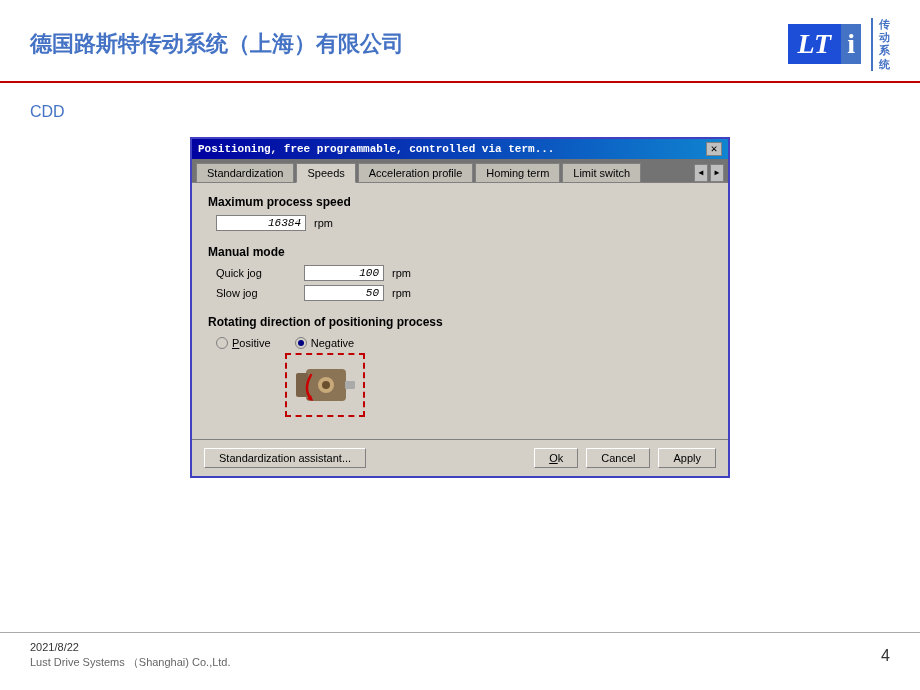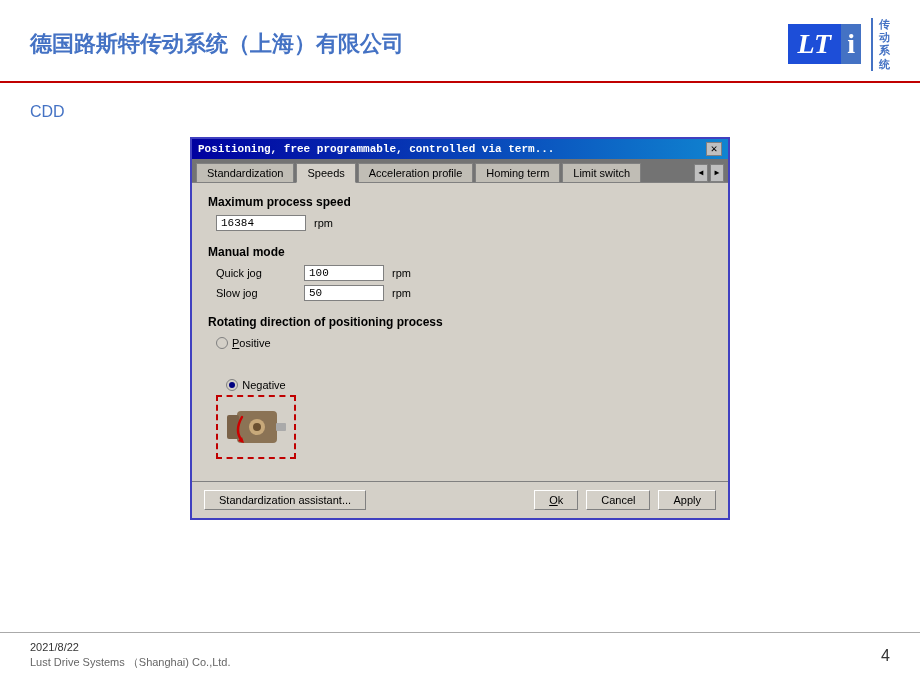--- a/index.html
+++ b/index.html
@@ -192,22 +192,23 @@
       font-family: Arial, sans-serif;
       width: 80px;
     }
 
     .field-input {
       background: white;
       border: 1px solid #808080;
       padding: 1px 4px;
       font-size: 11px;
       font-family: 'Courier New', monospace;
-      text-align: left;
+      text-align: right;
       width: 80px;
+      font-style: italic;
     }
 
     .field-unit {
       font-size: 11px;
       font-family: Arial, sans-serif;
     }
 
     
     .rotation-section {
       margin-bottom: 10px;
@@ -216,23 +217,22 @@
     .rotation-title {
       font-weight: bold;
       font-size: 12px;
       font-family: Arial, sans-serif;
       margin-bottom: 8px;
     }
 
     .rotation-options {
       display: flex;
       align-items: flex-start;
-      gap: 30px;
+      gap: 14px;
       margin-left: 8px;
-      flex-direction: column;
     }
 
     .radio-option {
       display: flex;
       align-items: center;
       gap: 4px;
       font-size: 11px;
       font-family: Arial, sans-serif;
     }
 

